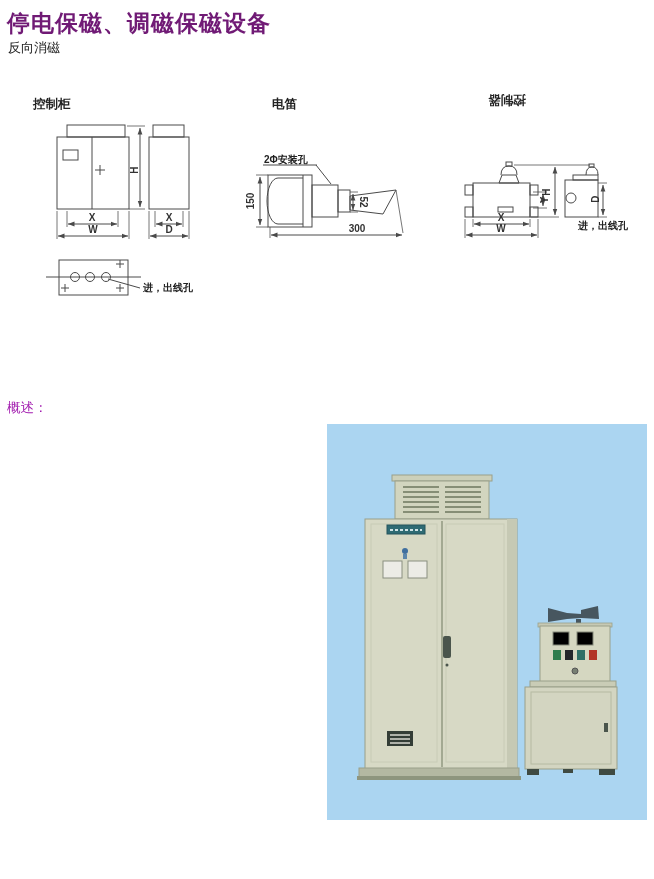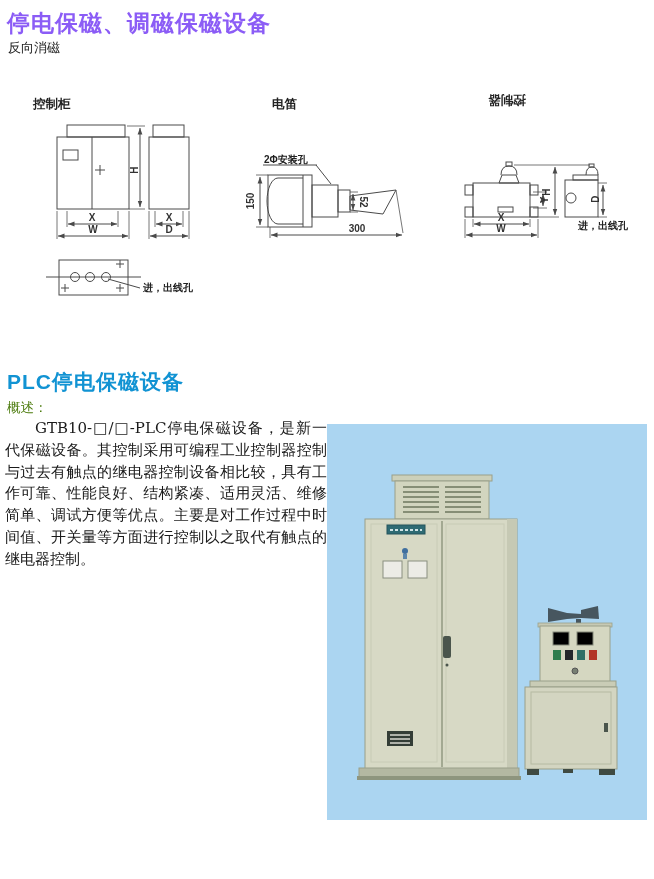--- a/index.html
+++ b/index.html
@@ -1,22 +1,22 @@
 <!DOCTYPE html>
 <html><head>
 <meta charset="utf-8">
 <style>
   html,body{margin:0;padding:0;background:#fff;}
   #page{position:relative;width:654px;height:879px;background:#ffffff;overflow:hidden;
         font-family:"Liberation Sans",sans-serif;}
-  .h1{position:absolute;left:7px;top:8px;font-size:23px;font-weight:bold;color:#8b5cf6;letter-spacing:1px;}
+  .h1{position:absolute;left:7px;top:8px;font-size:23px;font-weight:bold;color:#701a75;letter-spacing:1px;}
   .sub{position:absolute;left:8px;top:39px;font-size:13px;color:#222;}
   #dimsvg{position:absolute;left:0;top:88px;}
   .h2{position:absolute;left:7px;top:368px;font-size:21px;font-weight:bold;color:#1193d3;letter-spacing:1px;}
-  .overview{position:absolute;left:7px;top:399px;font-size:13.5px;color:#4d7c0f;}
+  .overview{position:absolute;left:7px;top:399px;font-size:13.5px;color:#a21caf;}
   .bodycol{position:absolute;left:5px;top:418px;width:322px;color:#1a1a1a;
            font-family:"DejaVu Serif","Liberation Serif",serif;font-size:15px;line-height:21.8px;
            text-align:justify;}
   .bodycol p{margin:0;text-indent:2em;}
   .photo{position:absolute;left:327px;top:424px;width:320px;height:396px;}
   .footer{position:absolute;left:7px;top:851px;font-size:14px;color:#2a2a2a;}
   
   .ln{stroke:#4a4a4a;stroke-width:1;fill:none;}
   .ext{stroke:#4a4a4a;stroke-width:.75;fill:none;}
   .dim{stroke:#4a4a4a;stroke-width:1;fill:none;marker-start:url(#ar);marker-end:url(#ar);}
@@ -161,25 +161,23 @@
       <line class="dim" x1="474" y1="136" x2="529" y2="136"></line>
       <text class="dtxt" x="501" y="133" text-anchor="middle">X</text>
       <line class="ext" x1="465" y1="131" x2="465" y2="150"></line>
       <line class="ext" x1="538" y1="131" x2="538" y2="150"></line>
       <line class="dim" x1="466" y1="147" x2="537" y2="147"></line>
       <text class="dtxt" x="501" y="144" text-anchor="middle">W</text>
       <text class="ctxt" x="578" y="141">进，出线孔</text>
     </g>
   </svg>
 
-  <div class="h2">PLC停电保磁设备</div>
   <div class="overview">概述：</div>
 
   <div class="bodycol">
-    <p>GTB10-□/□-PLC停电保磁设备，是新一代保磁设备。其控制采用可编程工业控制器控制与过去有触点的继电器控制设备相比较，具有工作可靠、性能良好、结构紧凑、适用灵活、维修简单、调试方便等优点。主要是对工作过程中时间值、开关量等方面进行控制以之取代有触点的继电器控制。</p>
   </div>
 
   <div class="photo">
     <svg width="320" height="396" viewBox="0 0 320 396">
       <rect x="0" y="0" width="320" height="396" fill="#abd5f1"></rect>
 
       <g>
         <rect x="65" y="51" width="100" height="6" fill="#ccd0ba" stroke="#9aa08a" stroke-width="1"></rect>
         <rect x="68" y="57" width="94" height="38" fill="#d2d5bf" stroke="#9aa08a" stroke-width="1"></rect>
         <g stroke="#868e76" stroke-width="2">

